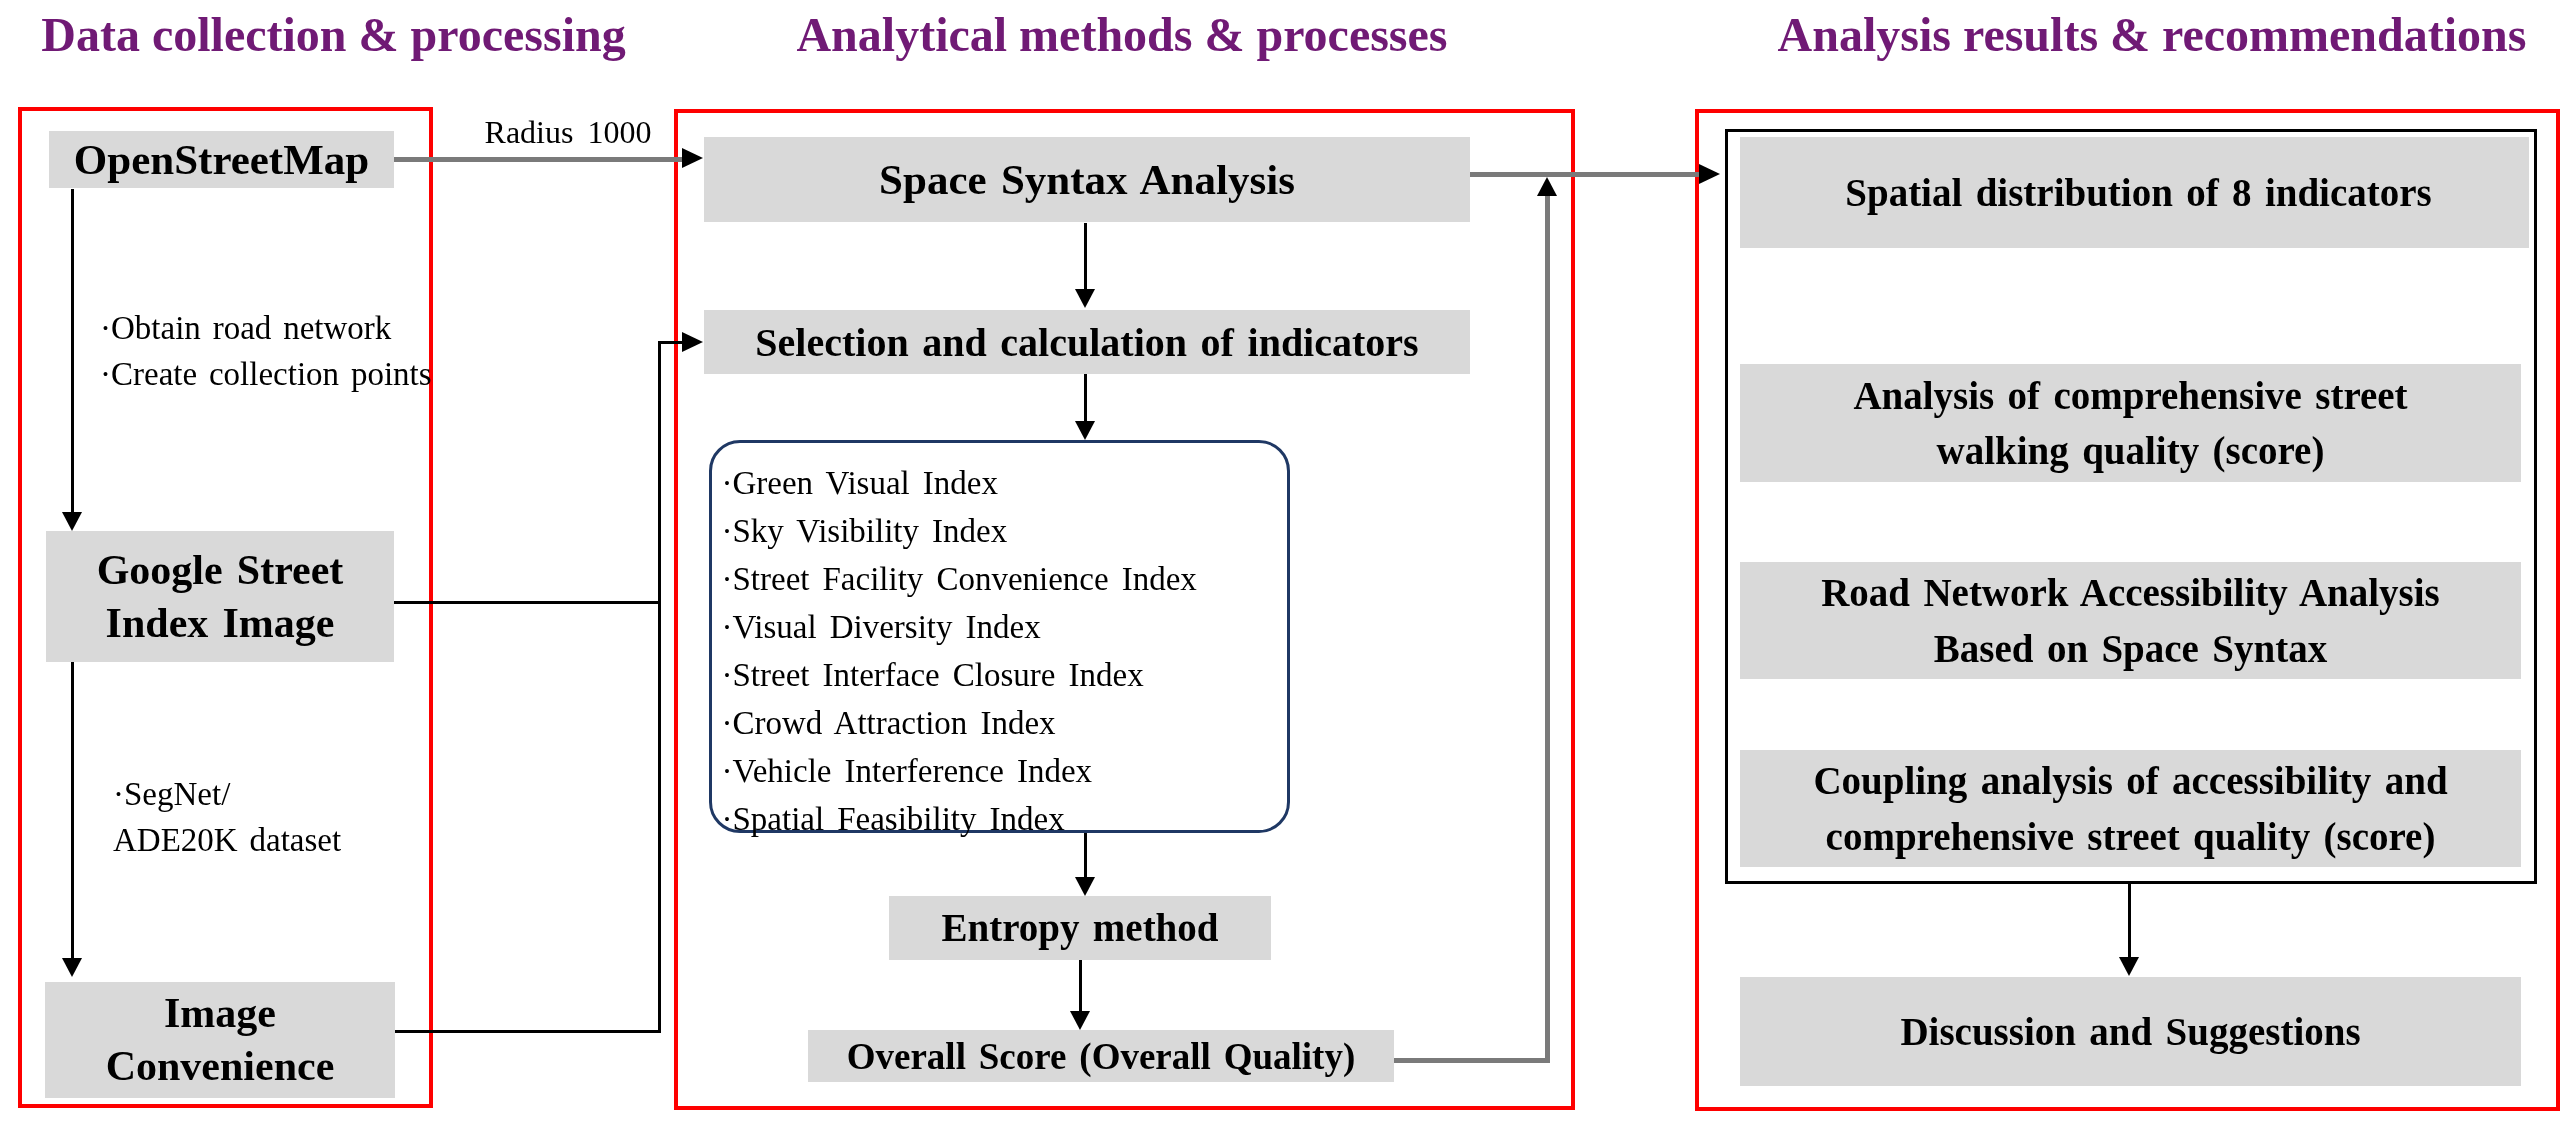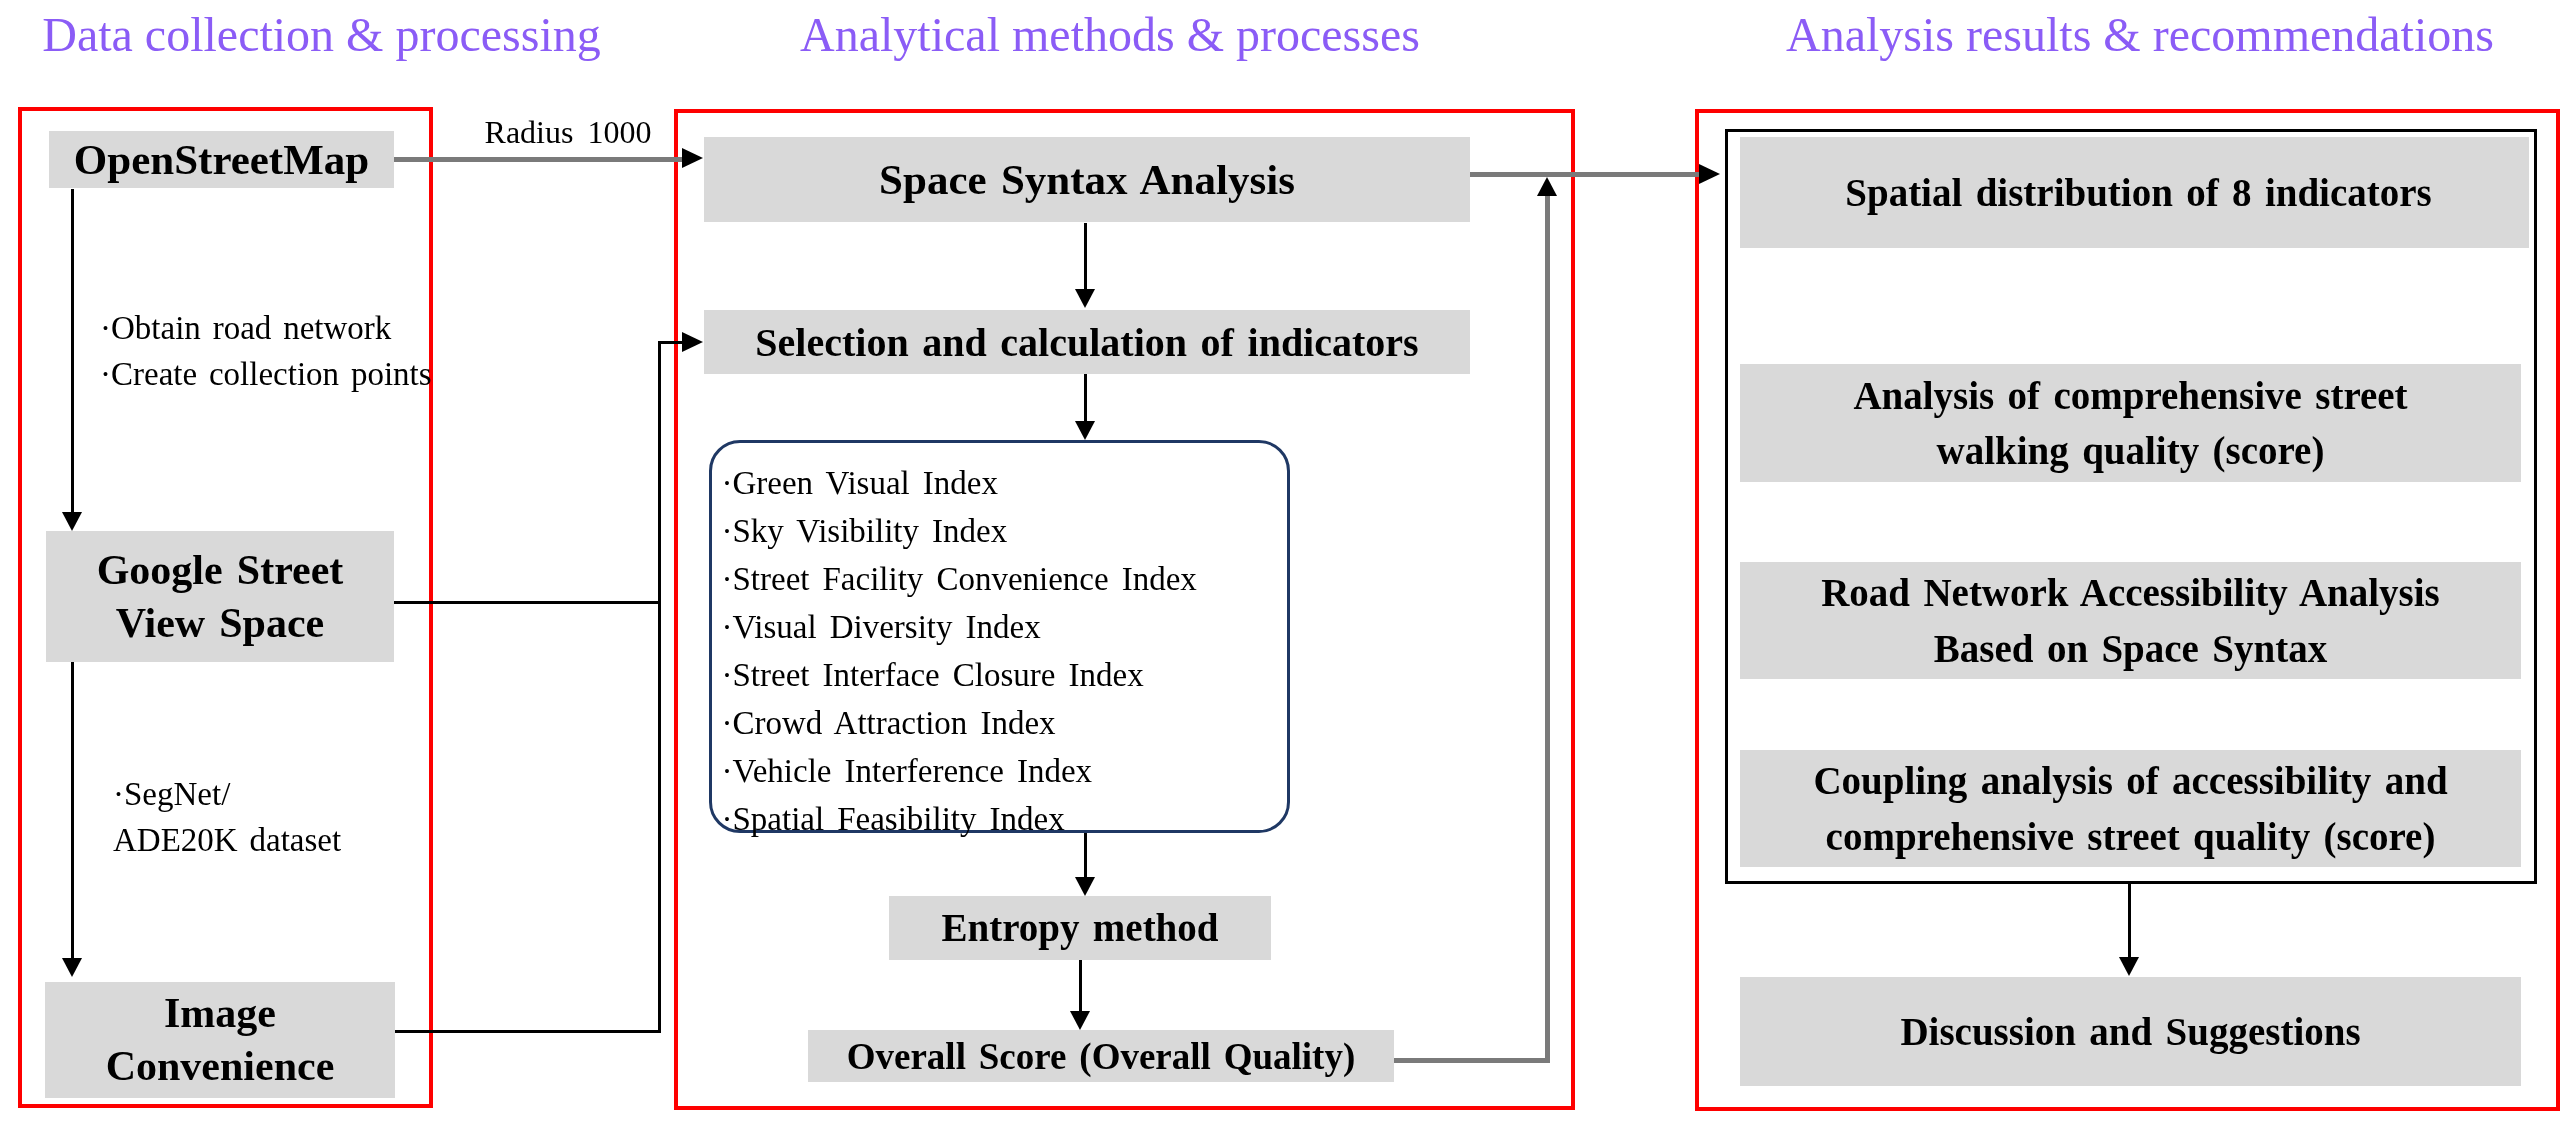--- a/index.html
+++ b/index.html
@@ -1,19 +1,19 @@
 <!DOCTYPE html>
 <html style="font-size:9.5px"><head>
 <meta charset="utf-8">
 <style>
   html,body{margin:0;padding:0;background:#ffffff;}
   .canvas{position:relative;width:2576px;height:1121px;background:#ffffff;overflow:hidden;
           font-family:"Liberation Serif","DejaVu Serif",serif;color:#000;}
-  .title{position:absolute;font-weight:normal;color:#8b5cf6;font-size:48px;line-height:1.05;
-         text-align:center;white-space:nowrap;}
+  .title{position:absolute;font-weight:bold;color:#701a75;font-size:48px;line-height:1.05;
+         text-align:center;white-space:nowrap;padding-left:12px;}
   .frame{position:absolute;border:4.2px solid #fe0000;box-sizing:border-box;background:transparent;}
   .innerframe{position:absolute;border:3.6px solid #000;box-sizing:border-box;background:transparent;}
   .gbox{position:absolute;background:#d9d9d9;display:flex;flex-direction:column;align-items:center;
         justify-content:center;text-align:center;font-weight:bold;word-spacing:3.6px;}
   .f72{font-size:43px;} .f70{font-size:42px;line-height:1.26;} .f66{font-size:39px;line-height:1.42;} .f62{font-size:37px;}
   .indbox{position:absolute;background:#ffffff;border:3.6px solid #1f3864;box-sizing:border-box;
           font-size:33px;line-height:48px;text-align:left;padding:15.5px 6px 0 9.5px;font-weight:normal;
           word-spacing:4.8px;}
   .note{position:absolute;font-size:33px;line-height:1.40;font-weight:normal;word-spacing:3.6px;}
   .lbl{position:absolute;font-size:32px;font-weight:normal;text-align:center;word-spacing:6px;}
@@ -81,21 +81,21 @@
     <span>OpenStreetMap</span>
   </div>
 
   <div class="note" style="left:100px;top:305px;">
     <div>·Obtain road network</div>
     <div>·Create collection points</div>
   </div>
 
   <div class="gbox f70" style="left:46px;top:531px;width:348px;height:131px;">
     <span>Google Street</span>
-    <span>View Space</span>
+    <span>Index Image</span>
   </div>
 
   <div class="note" style="left:113px;top:771px;">
     <div>·SegNet/</div>
     <div>ADE20K dataset</div>
   </div>
 
   <div class="gbox f70" style="left:45px;top:982px;width:350px;height:116px;">
     <span>Image</span>
     <span>Convenience</span>

